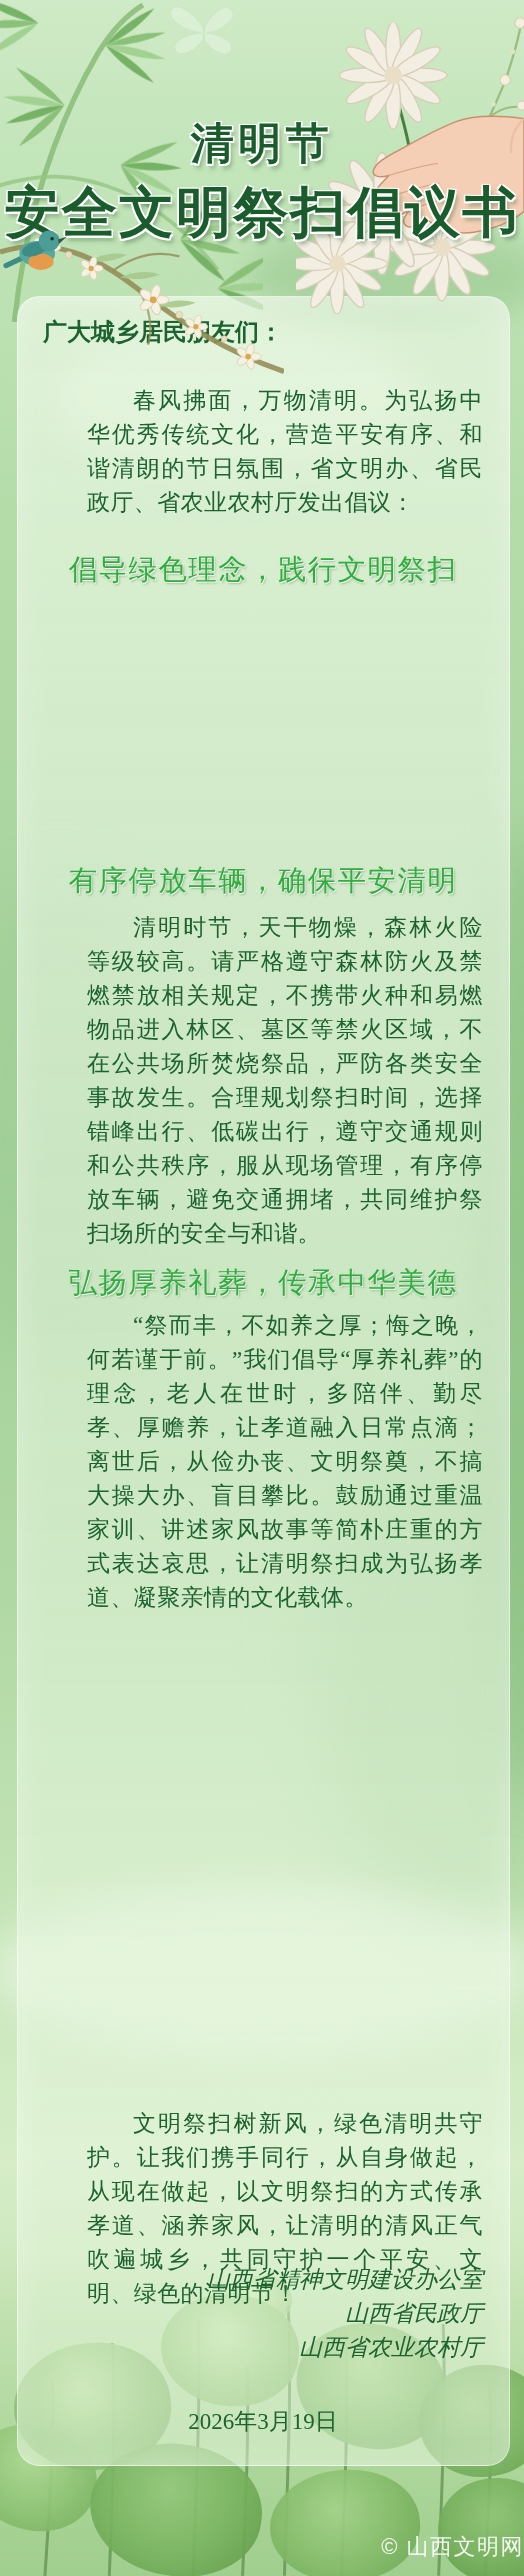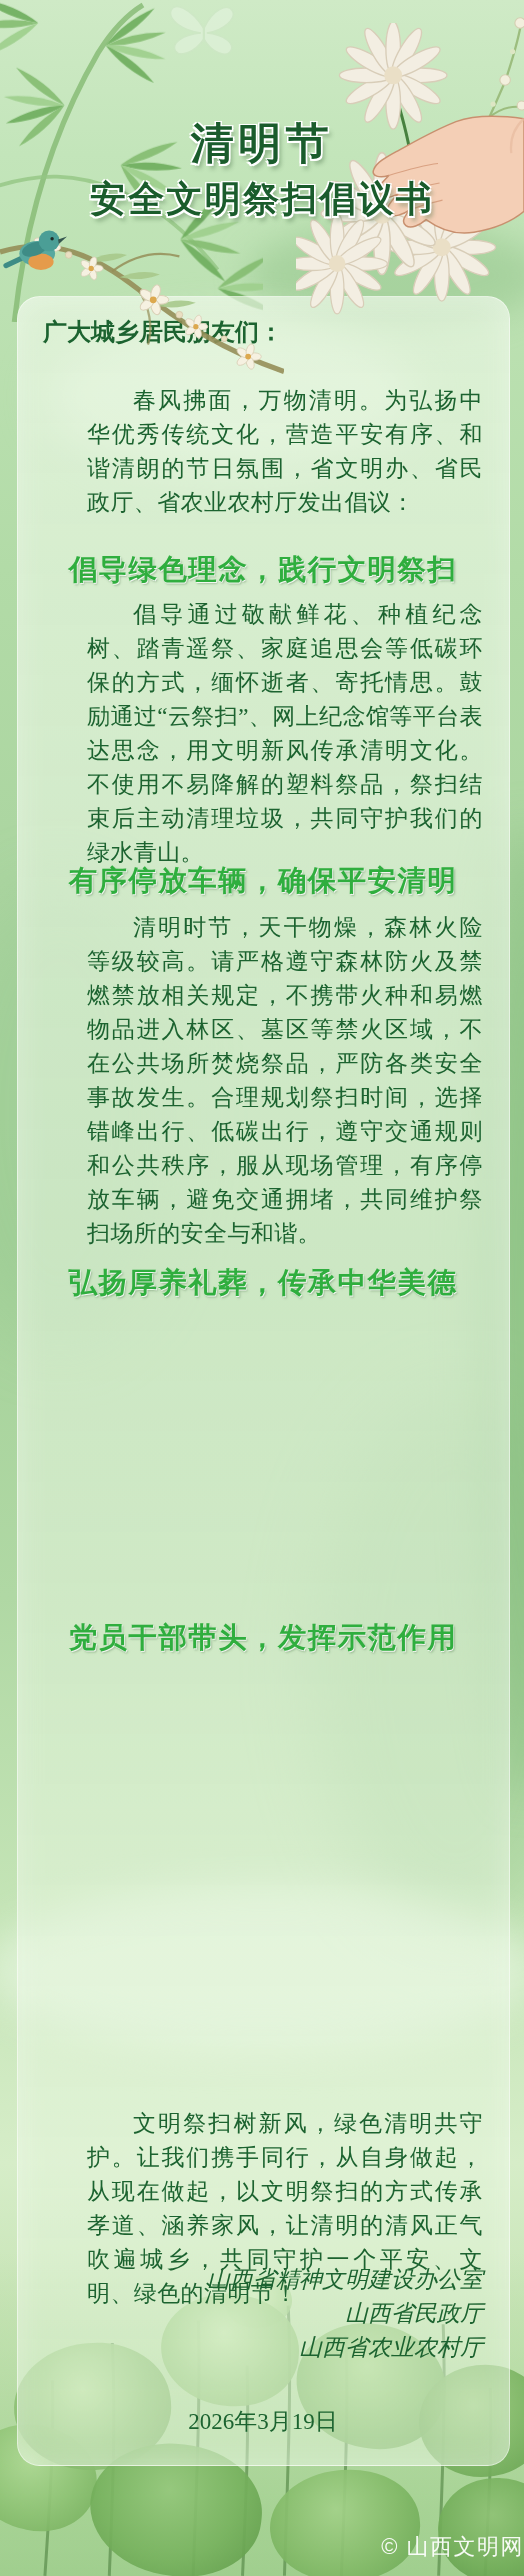--- a/index.html
+++ b/index.html
@@ -14,29 +14,29 @@
   .card{
     position:absolute;left:16.5px;top:296px;width:491px;height:2168px;z-index:2;
     background:linear-gradient(180deg,rgba(240,250,234,.62),rgba(232,247,224,.45));
     border:0.7px solid rgba(255,255,255,.55);border-radius:22.5px;
     box-shadow:inset 0 0 30px rgba(255,255,255,.28);
   }
   .blk{position:absolute;left:25.5px;right:25.5px;}
   .salutation{font-size:24px;line-height:34px;color:#1c6330;font-weight:700;}
   .para{font-size:23px;line-height:34px;color:#1c6330;text-align:justify;
         text-indent:2em;letter-spacing:0.4px;margin-left:44px;}
-  .sec-head{margin:0;font-size:28.4px;line-height:39px;font-weight:700;color:#2fae3e;
+  .sec-head{margin:0;font-size:28.4px;line-height:39px;font-weight:400;color:#2fae3e;
         text-align:center;letter-spacing:1.5px;
         text-shadow:0.7px 0.7px 0 rgba(255,255,255,.85),1.5px 2.2px 2.2px rgba(60,100,60,.35);}
   .sig{font-size:23px;line-height:34px;color:#1c6330;text-align:right;font-style:italic;}
   .date{font-size:23px;line-height:34px;color:#1c6330;text-align:center;}
   
   .title{position:absolute;left:0;right:0;top:117px;z-index:3;text-align:center;color:#1a5c2c;font-weight:900;}
   .title .t1{font-size:43px;line-height:54px;letter-spacing:4.5px;}
-  .title .t2{font-size:36px;line-height:57px;letter-spacing:2.2px;margin-top:0;}
+  .title .t2{font-size:55px;line-height:57px;letter-spacing:2.2px;margin-top:13px;}
   .title div{text-shadow:1.5px 1.5px 0 #fff,-1.5px -1.5px 0 #fff,1.5px -1.5px 0 #fff,-1.5px 1.5px 0 #fff,
              0 2.2px 0 #fff,3px 4.5px 4.5px rgba(70,110,70,.45);font-family:Liberation Serif, serif;}
   .watermark{position:absolute;left:0;right:0;top:2532px;z-index:5;text-align:right;
       font-family:"Liberation Sans","DejaVu Sans",sans-serif;
       font-size:22px;letter-spacing:1.5px;color:rgba(255,255,255,.93);}
   .decor{position:absolute;pointer-events:none;}
   .lotus{position:absolute;opacity:.92;}
 </style>
 </head>
 <body>
@@ -187,28 +187,27 @@
   <div class="title">
     <div class="t1">清明节</div>
     <div class="t2">安全文明祭扫倡议书</div>
   </div>
 
   <div class="card">
     <div class="blk salutation" style="top:18px;">广大城乡居民朋友们：</div>
     <div class="blk para" style="top:87px;">春风拂面，万物清明。为弘扬中华优秀传统文化，营造平安有序、和谐清朗的节日氛围，省文明办、省民政厅、省农业农村厅发出倡议：</div>
 
     <h2 class="blk sec-head" style="top:253px;">倡导绿色理念，践行文明祭扫</h2>
-    <div class="blk para" style="top:301px;">倡导通过敬献鲜花、种植纪念树、踏青遥祭、家庭追思会等低碳环保的方式，缅怀逝者、寄托情思。鼓励通过“云祭扫”、网上纪念馆等平台表达思念，用文明新风传承清明文化。不使用不易降解的塑料祭品，祭扫结束后主动清理垃圾，共同守护我们的绿水青山。</div>
 
     <h2 class="blk sec-head" style="top:564px;">有序停放车辆，确保平安清明</h2>
     <div class="blk para" style="top:614px;">清明时节，天干物燥，森林火险等级较高。请严格遵守森林防火及禁燃禁放相关规定，不携带火种和易燃物品进入林区、墓区等禁火区域，不在公共场所焚烧祭品，严防各类安全事故发生。合理规划祭扫时间，选择错峰出行、低碳出行，遵守交通规则和公共秩序，服从现场管理，有序停放车辆，避免交通拥堵，共同维护祭扫场所的安全与和谐。</div>
 
     <h2 class="blk sec-head" style="top:966px;">弘扬厚养礼葬，传承中华美德</h2>
-
-    <h2 class="blk sec-head" style="top:1321px;">党员干部带头，发挥示范作用</h2>
+    <div class="blk para" style="top:1012px;">“祭而丰，不如养之厚；悔之晚，何若谨于前。”我们倡导“厚养礼葬”的理念，老人在世时，多陪伴、勤尽孝、厚赡养，让孝道融入日常点滴；离世后，从俭办丧、文明祭奠，不搞大操大办、盲目攀比。鼓励通过重温家训、讲述家风故事等简朴庄重的方式表达哀思，让清明祭扫成为弘扬孝道、凝聚亲情的文化载体。</div>
+
 
     <div class="blk para" style="top:1810px;">文明祭扫树新风，绿色清明共守护。让我们携手同行，从自身做起，从现在做起，以文明祭扫的方式传承孝道、涵养家风，让清明的清风正气吹遍城乡，共同守护一个平安、文明、绿色的清明节！</div>
 
     <div class="blk" style="top:1966px;">
       <div class="sig">山西省精神文明建设办公室</div>
       <div class="sig">山西省民政厅</div>
       <div class="sig">山西省农业农村厅</div>
     </div>
 
     <div class="blk date" style="top:2108px;">2026年3月19日</div>

